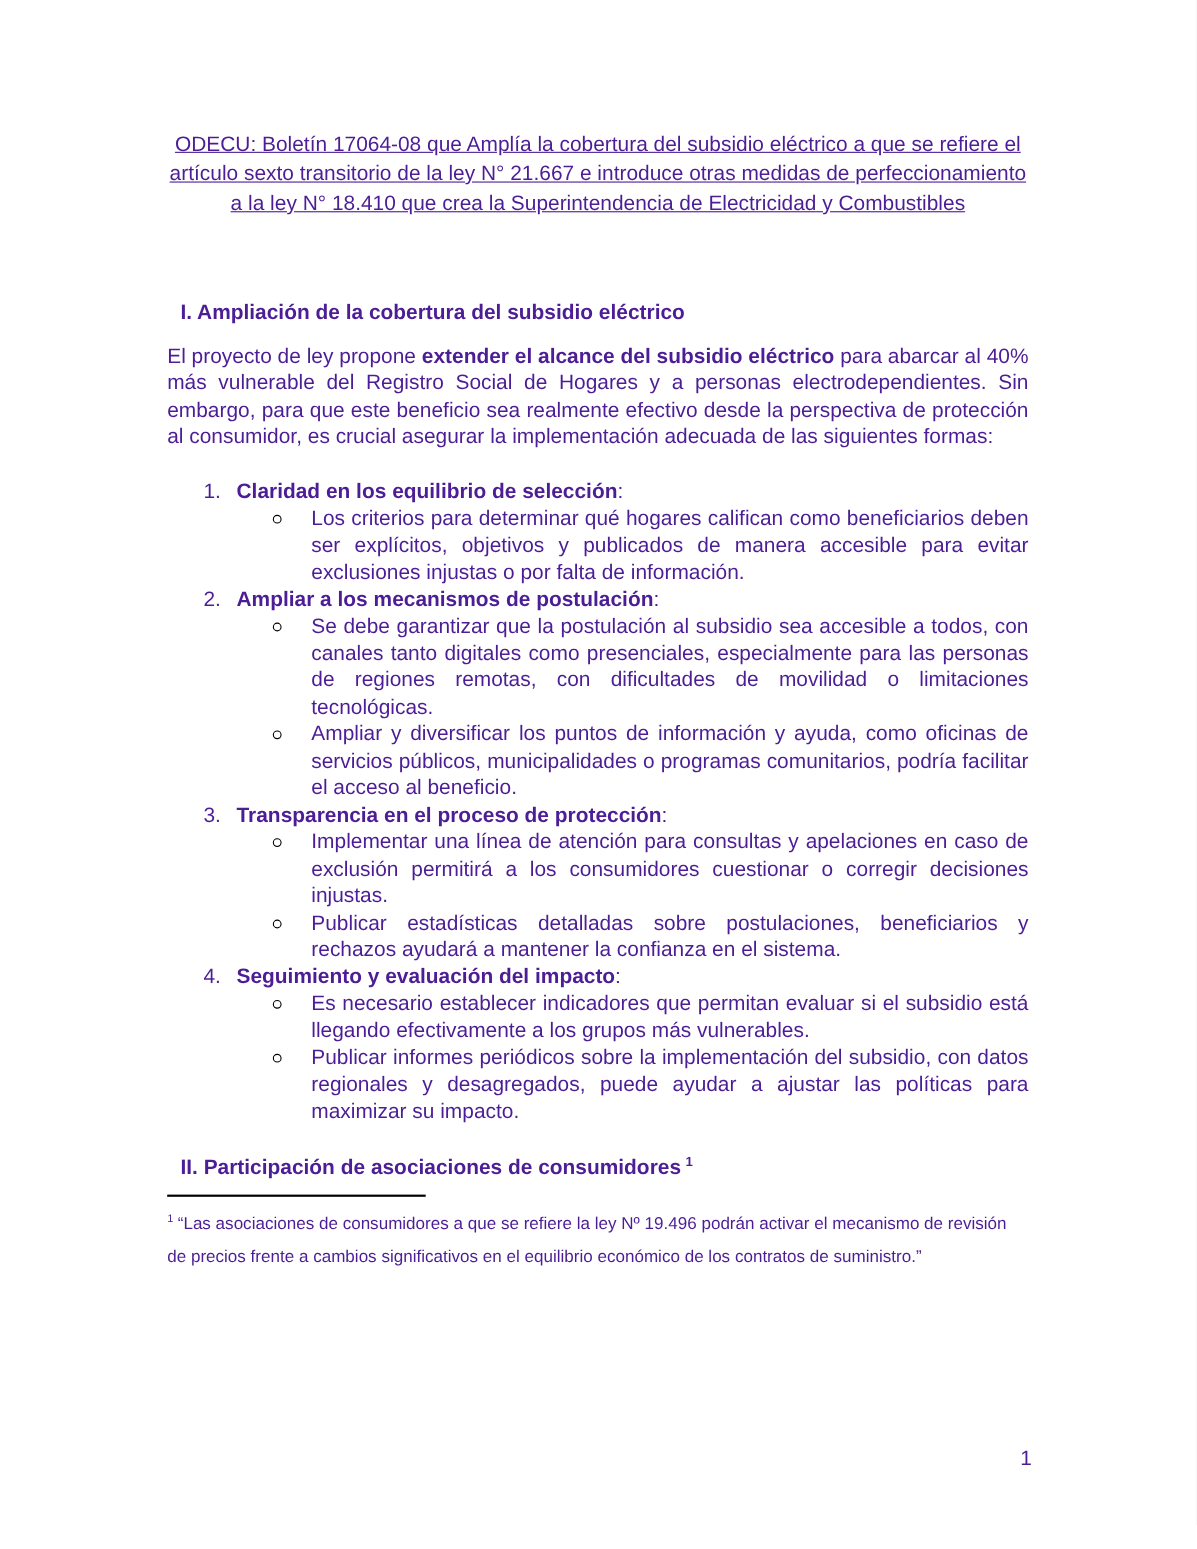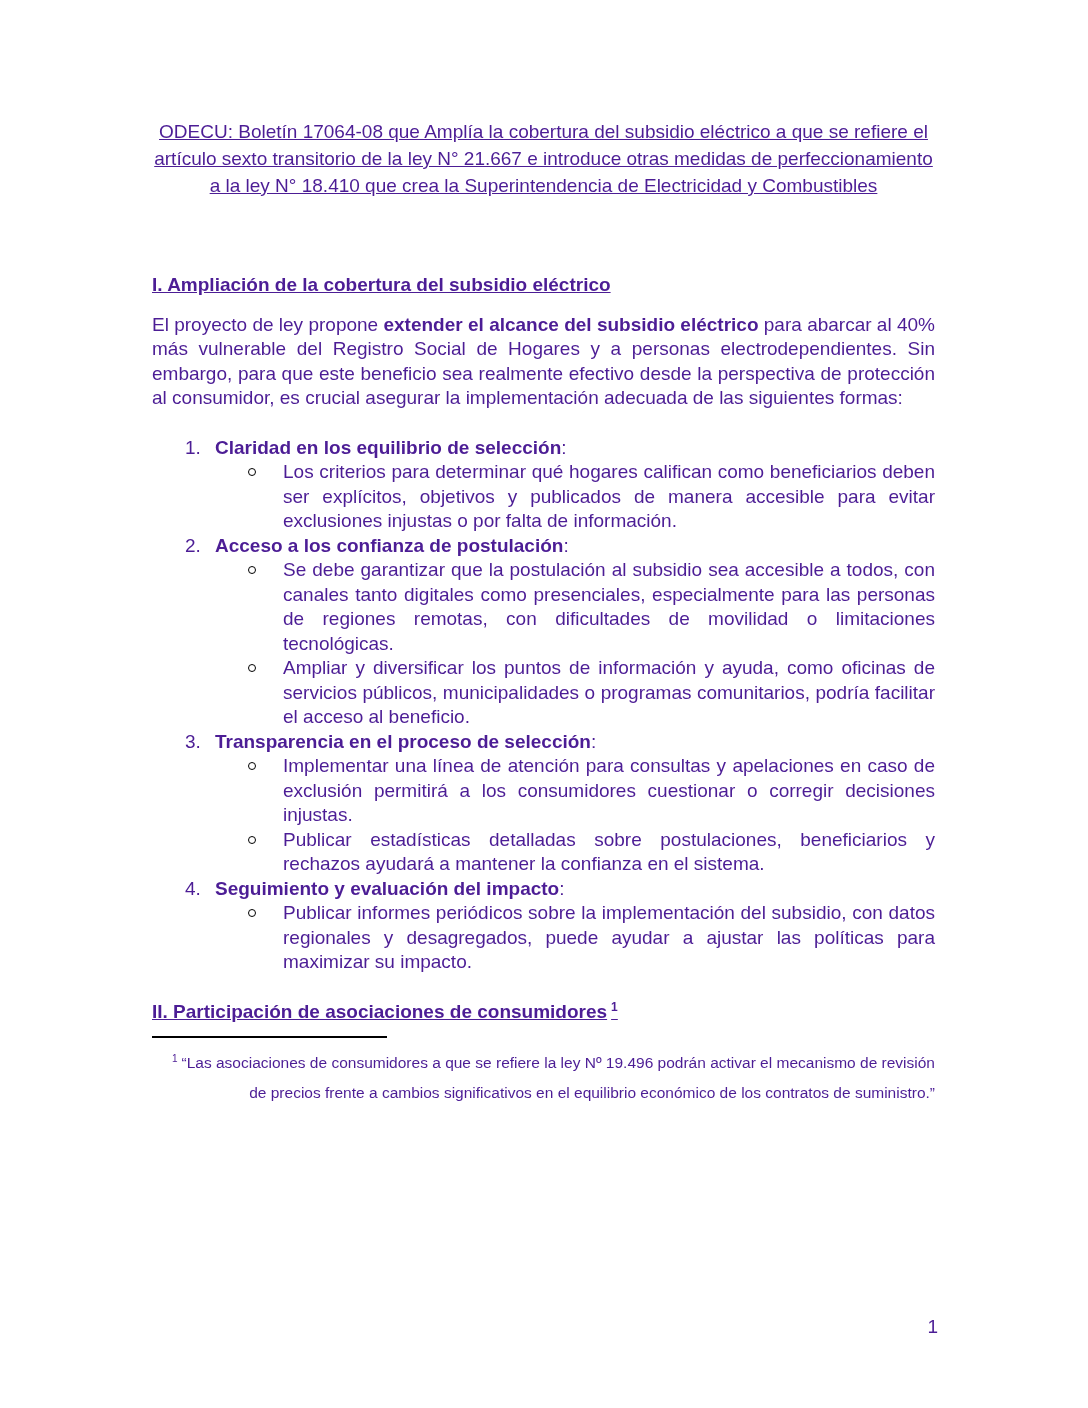--- a/index.html
+++ b/index.html
@@ -16,24 +16,23 @@
 
   .doc-title {
     margin:118px 0 0 0;
     font-size:19px; font-weight:400;
     line-height:27px;
     text-align:center;
     text-decoration:underline;
   }
 
   .sec-heading {
-    margin:0;
+    margin:12px;
     font-size:19px; font-weight:700;
     line-height:24.5px;
-    text-decoration:underline;
   }
   .sec-heading--one { margin-top:74px; }
   .sec-heading--two { margin-top:20px; }
   .sec-heading sup { font-size:12px; margin-left:4px; }
 
   .para {
     margin:15px 0 0 0;
     font-size:19px; line-height:24.5px;
     text-align:justify;
   }
@@ -58,21 +57,21 @@
   .sub-text { flex:1; min-width:0; text-align:justify; }
 
   .footnote-rule {
     margin-top:12px;
     width:235px; height:0;
     border-top:2px solid #000;
   }
   .footnote {
     margin-top:6px;
     font-size:15.5px; line-height:30px;
-    text-align:right;
+    text-align:left;
   }
   .footnote sup { font-size:10px; margin-right:4px; }
 
   .page-num {
     position:absolute;
     top:1316px; right:150px;
     font-size:19px;
   }
 </style>
 </head>
@@ -98,59 +97,65 @@
                 <span class="circle-bullet"></span>
               </div>
             <div class="sub-text">Los criterios para determinar qué hogares califican como beneficiarios deben ser explícitos, objetivos y publicados de manera accesible para evitar exclusiones injustas o por falta de información.</div>
           </div>
         </div>
       </div>
 
       <div class="list-item">
         <div class="li-num">2.</div>
         <div class="li-content">
-          <div class="li-label"><span>Acceso a los confianza de postulación</span><span class="colon">:</span></div>
+          <div class="li-label"><span>Ampliar a los mecanismos de postulación</span><span class="colon">:</span></div>
           <div class="sub-row">
             <div class="sub-bullet-col">
                 <span class="circle-bullet"></span>
               </div>
             <div class="sub-text">Se debe garantizar que la postulación al subsidio sea accesible a todos, con canales tanto digitales como presenciales, especialmente para las personas de regiones remotas, con dificultades de movilidad o limitaciones tecnológicas.</div>
           </div>
           <div class="sub-row">
             <div class="sub-bullet-col">
                 <span class="circle-bullet"></span>
               </div>
             <div class="sub-text">Ampliar y diversificar los puntos de información y ayuda, como oficinas de servicios públicos, municipalidades o programas comunitarios, podría facilitar el acceso al beneficio.</div>
           </div>
         </div>
       </div>
 
       <div class="list-item">
         <div class="li-num">3.</div>
         <div class="li-content">
-          <div class="li-label"><span>Transparencia en el proceso de selección</span><span class="colon">:</span></div>
+          <div class="li-label"><span>Transparencia en el proceso de protección</span><span class="colon">:</span></div>
           <div class="sub-row">
             <div class="sub-bullet-col">
                 <span class="circle-bullet"></span>
               </div>
             <div class="sub-text">Implementar una línea de atención para consultas y apelaciones en caso de exclusión permitirá a los consumidores cuestionar o corregir decisiones injustas.</div>
           </div>
           <div class="sub-row">
             <div class="sub-bullet-col">
                 <span class="circle-bullet"></span>
               </div>
             <div class="sub-text">Publicar estadísticas detalladas sobre postulaciones, beneficiarios y rechazos ayudará a mantener la confianza en el sistema.</div>
           </div>
         </div>
       </div>
 
       <div class="list-item">
         <div class="li-num">4.</div>
         <div class="li-content">
           <div class="li-label"><span>Seguimiento y evaluación del impacto</span><span class="colon">:</span></div>
+          <div class="sub-row">
+            <div class="sub-bullet-col">
+                <span class="circle-bullet"></span>
+              </div>
+            <div class="sub-text">Es necesario establecer indicadores que permitan evaluar si el subsidio está llegando efectivamente a los grupos más vulnerables.</div>
+          </div>
           <div class="sub-row">
             <div class="sub-bullet-col">
                 <span class="circle-bullet"></span>
               </div>
             <div class="sub-text">Publicar informes periódicos sobre la implementación del subsidio, con datos regionales y desagregados, puede ayudar a ajustar las políticas para maximizar su impacto.</div>
           </div>
         </div>
       </div>
 
     </div>

